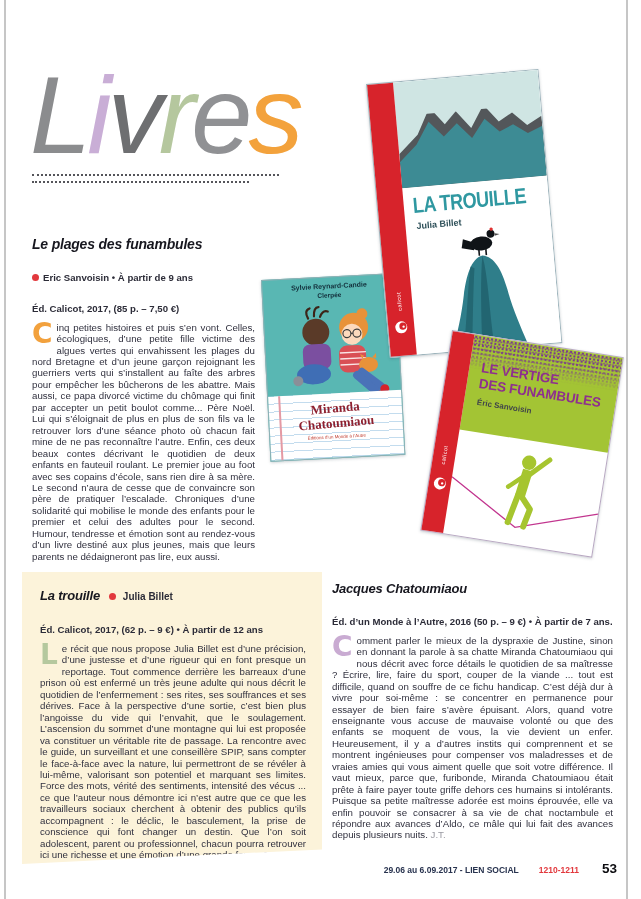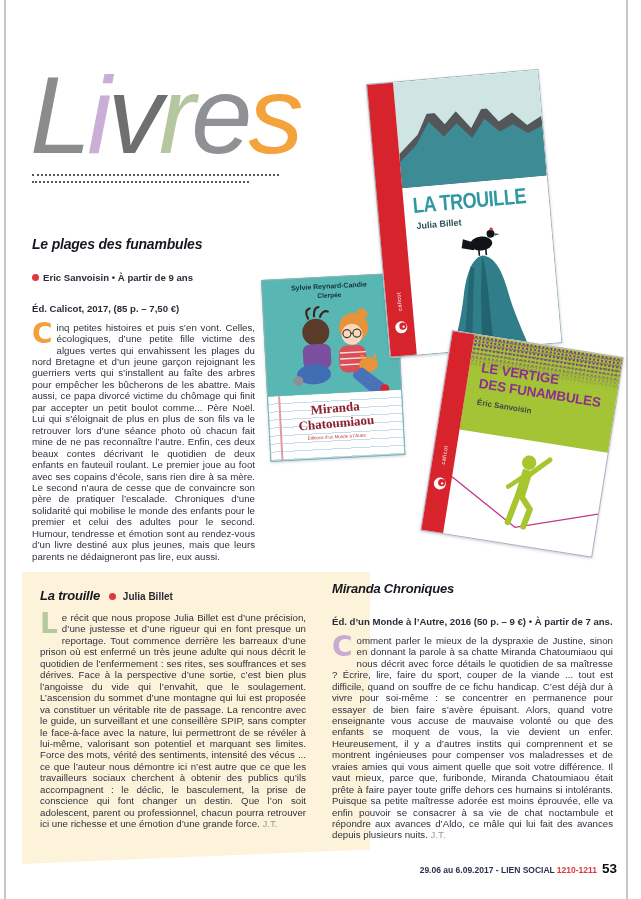--- a/index.html
+++ b/index.html
@@ -19,30 +19,30 @@
   
   .rev-title{font-size:14px;font-weight:700;font-style:italic;color:#17171f;letter-spacing:-.2px;}
   .meta{font-size:9.6px;font-weight:700;color:#2c2c38;margin-top:20px;}
   .dot{display:inline-block;width:7px;height:7px;border-radius:50%;background:#e2383d;margin-right:4px;}
   .body-text{font-size:9.7px;line-height:11.45px;text-align:justify;color:#31313f;margin-top:8px;}
   .dropcap{float:left;font-family:"DejaVu Sans",sans-serif;font-size:28px;line-height:22px;
            font-weight:800;margin:1px 4px 0 0;}
   .sig{color:#9a9aa2;font-size:9.8px;text-align:right;margin-top:4px;}
   .jt{color:#9a9aa2;}
   #review-1{position:absolute;left:32px;top:224px;width:223px;}
-  #review-2-box{position:absolute;left:22px;top:572px;width:348px;height:292px;background:#fcf3da;
+  #review-2-box{position:absolute;left:22px;top:572px;width:300px;height:292px;background:#fcf3da;
                 clip-path:polygon(0 0,100% 0,100% 95%,0 100%);}
   #review-2{position:absolute;left:18px;top:14px;width:266px;}
   #review-2 .rev-title{font-size:13px;display:inline;}
   #review-2 .author-inline{font-size:10px;font-weight:700;color:#2c2c38;}
   #review-3{position:absolute;left:332px;top:570px;width:281px;}
   #review-3 .rev-title{font-size:13px;}
 
   
-  .footer{position:absolute;right:24px;top:861px;display:flex;align-items:baseline;gap:2px;
+  .footer{position:absolute;right:24px;top:861px;display:flex;align-items:baseline;gap:20px;
           font-size:8.5px;font-weight:700;color:#27324e;}
   .footer .issue{color:#e2383d;}
   .footer .pageno{font-size:13.5px;color:#0c0c10;margin-left:3px;}
 
   
   .cover{position:absolute;transform-origin:top left;box-shadow:0 1px 3px rgba(40,60,70,.25);}
   .spine{position:absolute;left:0;top:0;bottom:0;background:#d7232b;}
   .spine-label{position:absolute;left:50%;transform:translateX(-50%) rotate(180deg);
                writing-mode:vertical-rl;color:#fff;font-size:5.5px;letter-spacing:.5px;}
   .spine-logo{position:absolute;left:50%;transform:translateX(-50%);}
@@ -120,29 +120,30 @@
     <div class="sig">Jacques Trémintin</div>
   </section>
 
   <div id="review-2-box">
     <section id="review-2">
       <div>
         <h2 class="rev-title">La trouille</h2>
         <span class="dot" style="margin:0 2px 0 5px"></span>
         <span class="author-inline">Julia Billet</span>
       </div>
+      <div class="meta">Éd. Calicot, 2017, (62 p. – 9 €) • À partir de 12 ans</div>
       <p class="body-text">
         <span class="dropcap" style="color: rgb(181, 200, 158);">L</span><span>e récit que nous propose Julia Billet est d’une précision, d’une justesse et d’une rigueur qui en font presque un reportage. Tout commence derrière les barreaux d’une prison où est enfermé un très jeune adulte qui nous décrit le quotidien de l’enfermement : ses rites, ses souffrances et ses dérives. Face à la perspective d’une sortie, c’est bien plus l’angoisse du vide qui l’envahit, que le soulagement. L’ascension du sommet d’une montagne qui lui est proposée va constituer un véritable rite de passage. La rencontre avec le guide, un surveillant et une conseillère SPIP, sans compter le face-à-face avec la nature, lui permettront de se révéler à lui-même, valorisant son potentiel et marquant ses limites. Force des mots, vérité des sentiments, intensité des vécus ... ce que l’auteur nous démontre ici n’est autre que ce que les travailleurs sociaux cherchent à obtenir des publics qu’ils accompagnent : le déclic, le basculement, la prise de conscience qui font changer un destin. Que l’on soit adolescent, parent ou professionnel, chacun pourra retrouver ici une richesse et une émotion d’une grande force.</span>
         <span class="jt">J.T.</span>
       </p>
     </section>
   </div>
 
   <section id="review-3">
-    <h2 class="rev-title">Miranda Chroniques</h2>
+    <h2 class="rev-title">Jacques Chatoumiaou</h2>
     <div class="meta">Éd. d’un Monde à l’Autre, 2016 (50 p. – 9 €) • À partir de 7 ans.</div>
     <p class="body-text">
       <span class="dropcap" style="color: rgb(201, 171, 210);">C</span><span>omment parler le mieux de la dyspraxie de Justine, sinon en donnant la parole à sa chatte Miranda Chatoumiaou qui nous décrit avec force détails le quotidien de sa maîtresse ? Écrire, lire, faire du sport, couper de la viande ... tout est difficile, quand on souffre de ce fichu handicap. C’est déjà dur à vivre pour soi-même : se concentrer en permanence pour essayer de bien faire s’avère épuisant. Alors, quand votre enseignante vous accuse de mauvaise volonté ou que des enfants se moquent de vous, la vie devient un enfer. Heureusement, il y a d’autres instits qui comprennent et se montrent ingénieuses pour compenser vos maladresses et de vraies amies qui vous aiment quelle que soit votre différence. Il vaut mieux, parce que, furibonde, Miranda Chatoumiaou était prête à faire payer toute griffe dehors ces humains si intolérants. Puisque sa petite maîtresse adorée est moins éprouvée, elle va enfin pouvoir se consacrer à sa vie de chat noctambule et répondre aux avances d’Aldo, ce mâle qui lui fait des avances depuis plusieurs nuits.</span>
       <span class="jt">J.T.</span>
     </p>
   </section>
 
   <div class="cover" id="cover-miranda">
     <div class="mc-authors">
       <div>Sylvie Reynard-Candie</div>

